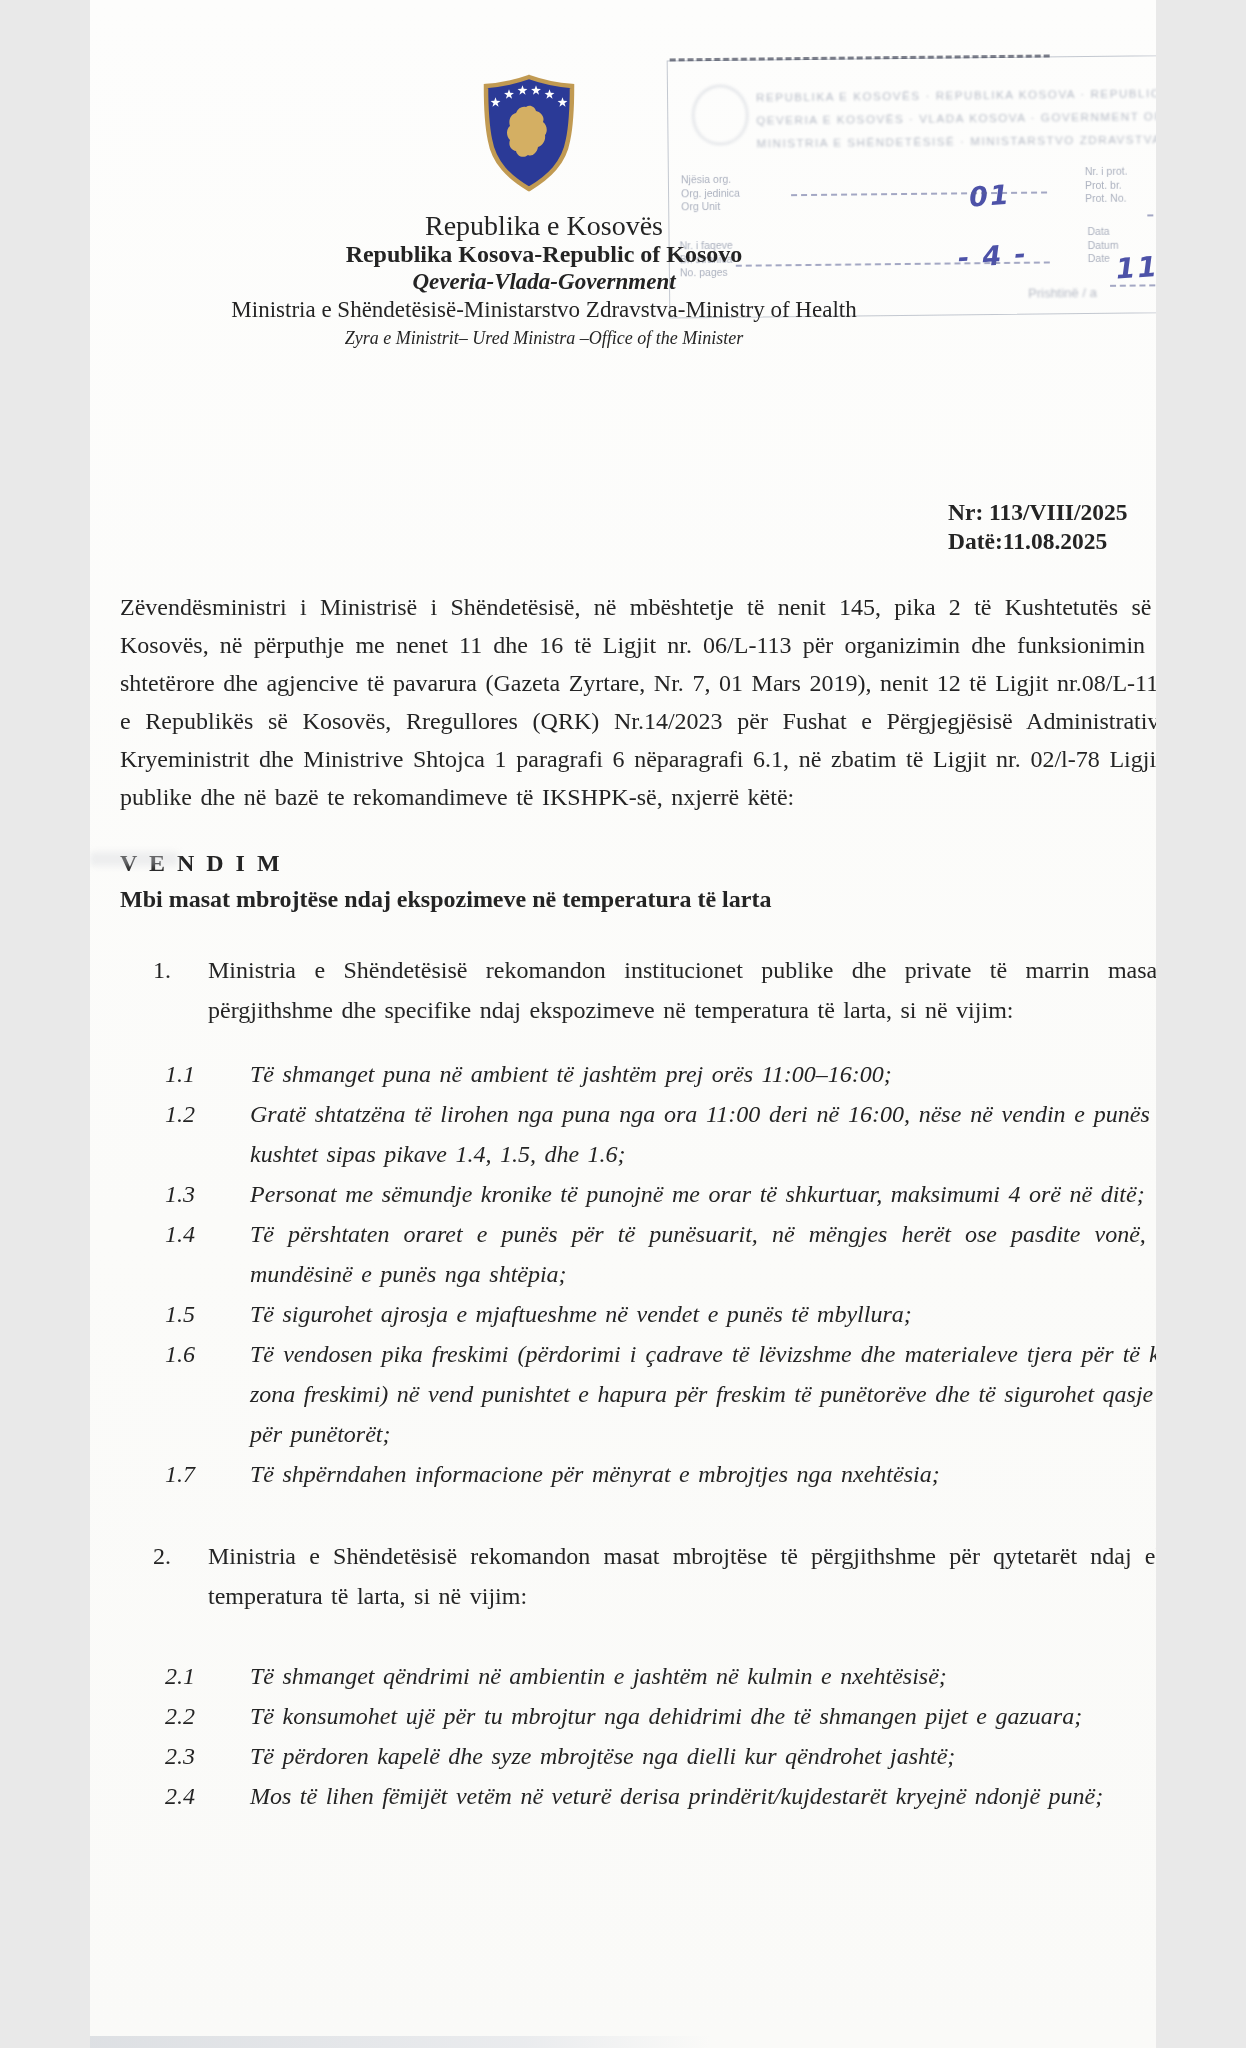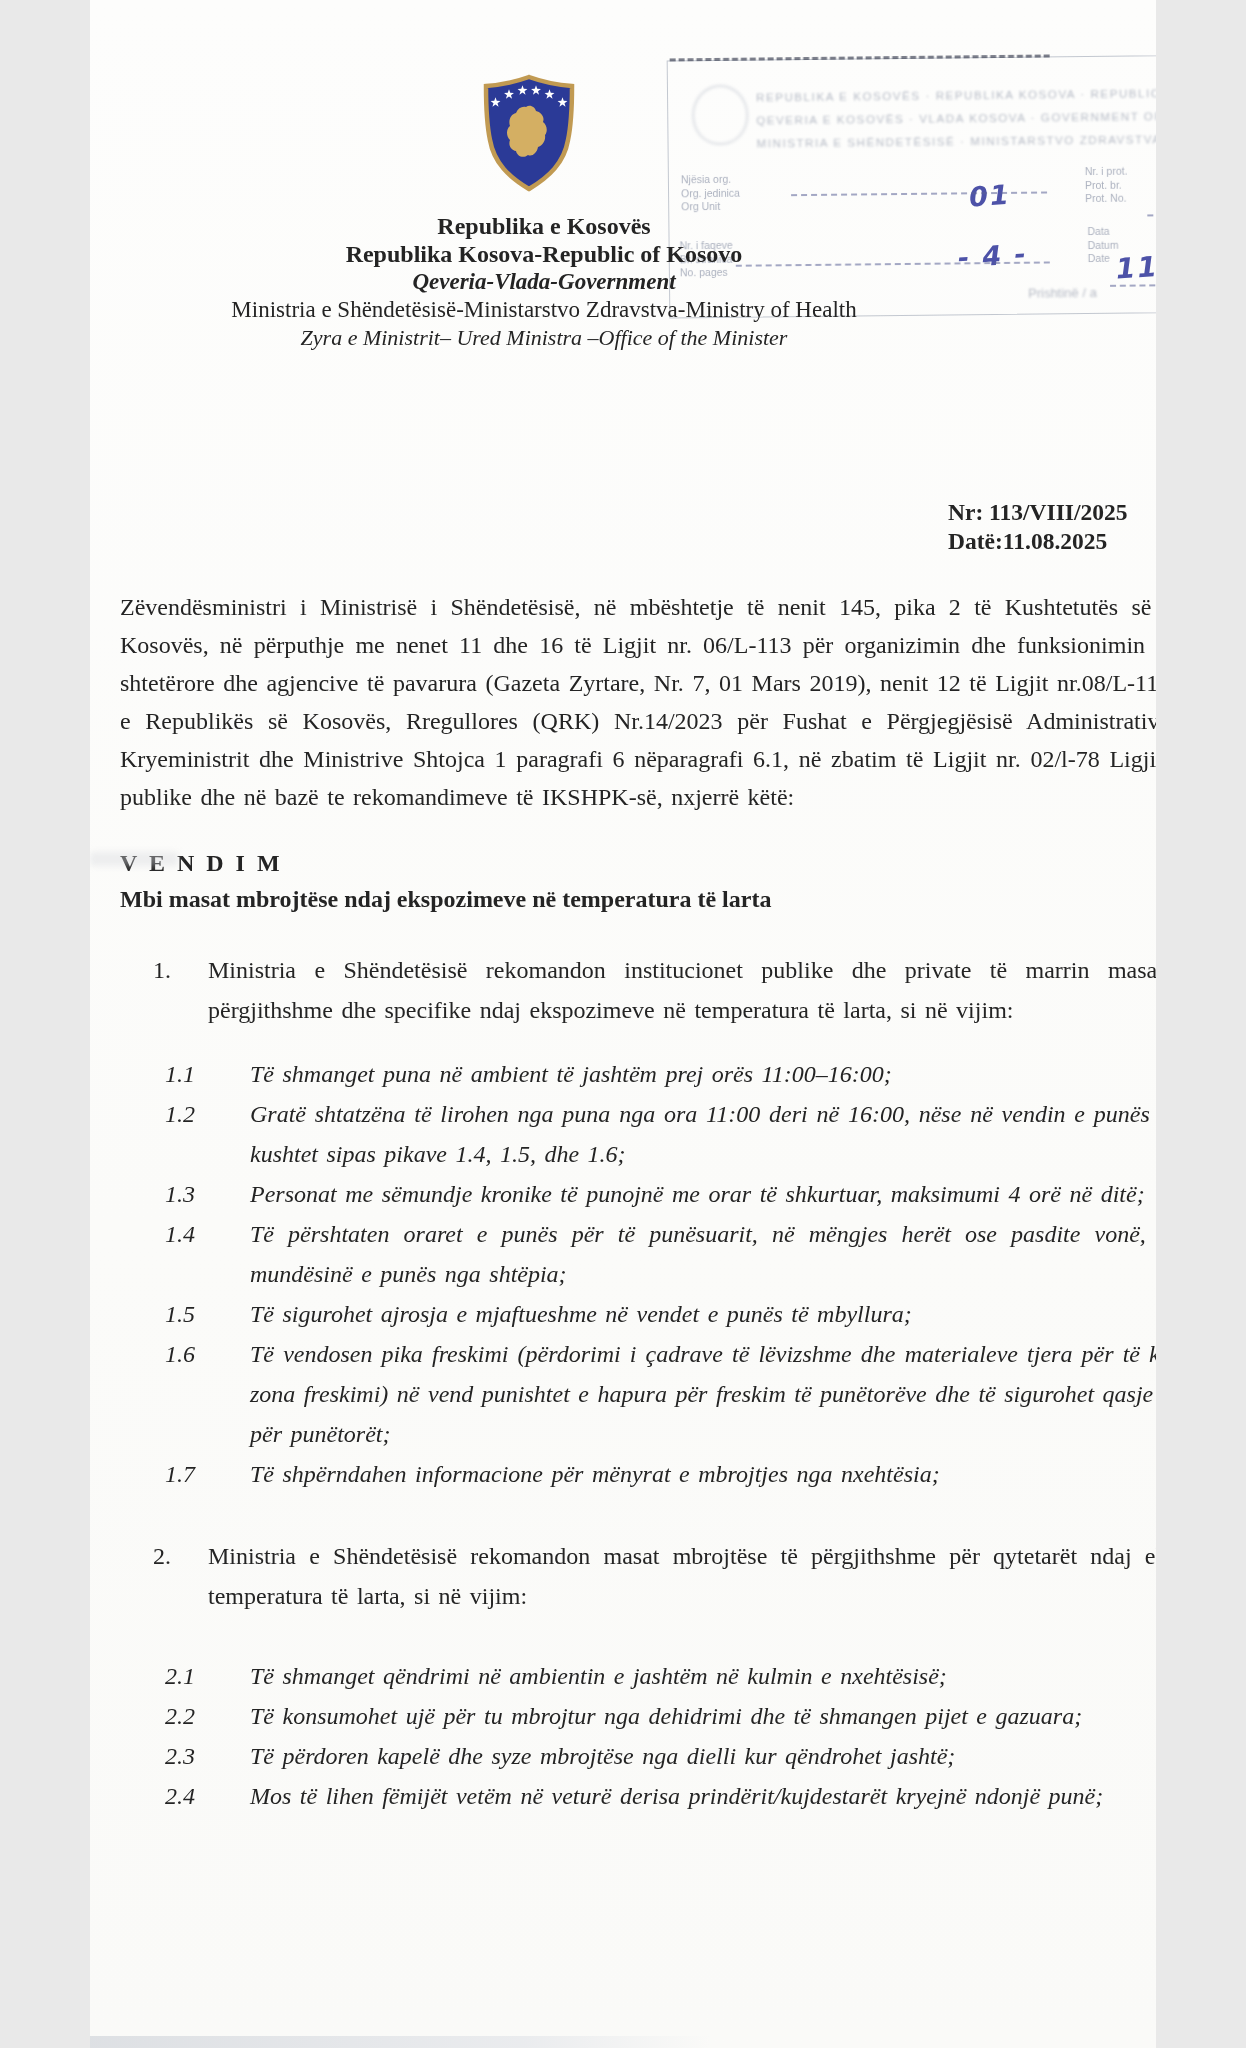--- a/index.html
+++ b/index.html
@@ -50,25 +50,25 @@
     font-family:"Liberation Sans", sans-serif; font-size:16px; color:#8a92a6; opacity:.8;
   }
   .stamp-footer{
     position:absolute; left:358px; top:228px;
     font-family:"Liberation Sans", sans-serif; font-size:13px; color:#7d8599;
     opacity:.55; filter:blur(.8px); white-space:nowrap;
   }
 
   
   .hdr{position:absolute; left:0; top:212px; width:908px; text-align:center;}
-  .hdr-l1{font-size:24px; font-weight:bold; line-height:28px;}
+  .hdr-l1{font-size:28px; font-weight:normal; line-height:28px;}
   .hdr-l2{font-size:24px; font-weight:bold; line-height:28px;}
   .hdr-l3{font-size:23px; font-weight:bold; font-style:italic; line-height:28px;}
   .hdr-l4{font-size:23px; line-height:28px;}
-  .hdr-l5{font-size:22px; font-style:italic; line-height:28px;}
+  .hdr-l5{font-size:18px; font-style:italic; line-height:28px;}
 
   
   .ref{position:absolute; left:858px; top:498px; font-weight:bold; font-size:23.5px; line-height:29px;}
 
   
   .body{position:absolute; left:30px; top:588px; width:1186px; font-size:24px;}
   .intro{text-align:justify; line-height:38px; word-spacing:2.5px;}
   .title-block{text-align:left; padding-right:130px; margin-top:30px;}
   .d-title{font-weight:bold; font-size:24px; letter-spacing:3px; line-height:34px;}
   .d-subtitle{font-weight:bold; font-size:24px; line-height:34px; margin-top:2px;}

